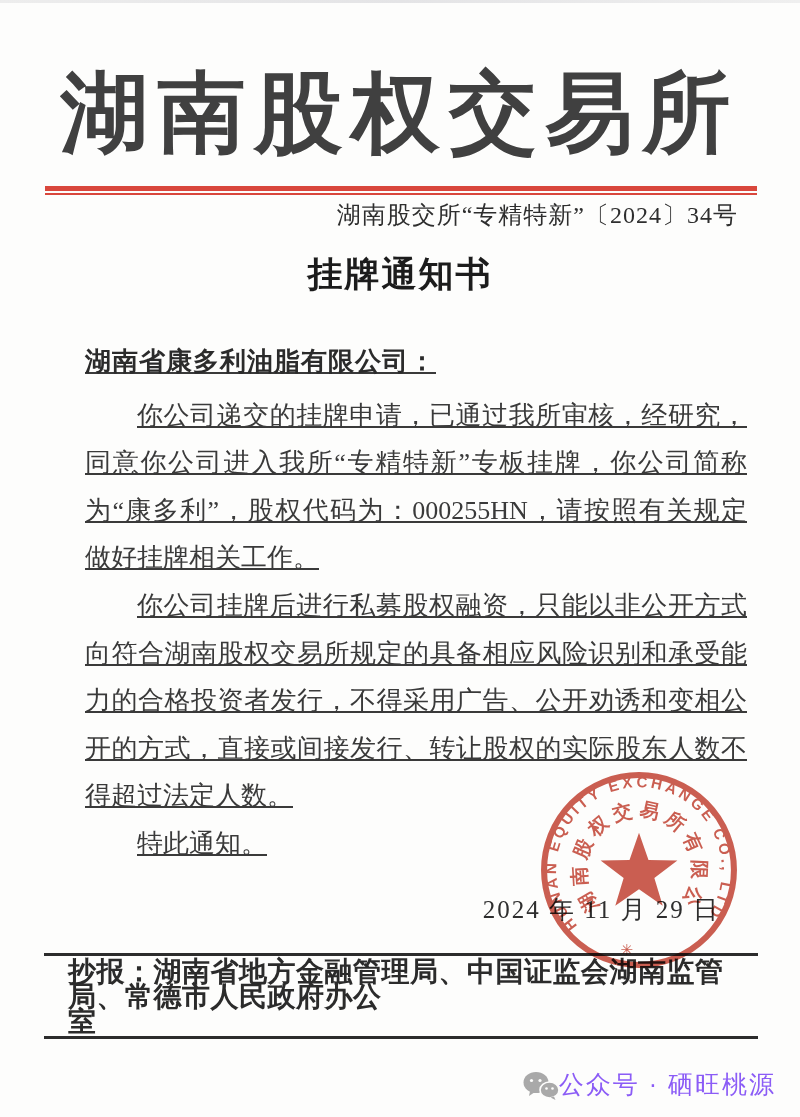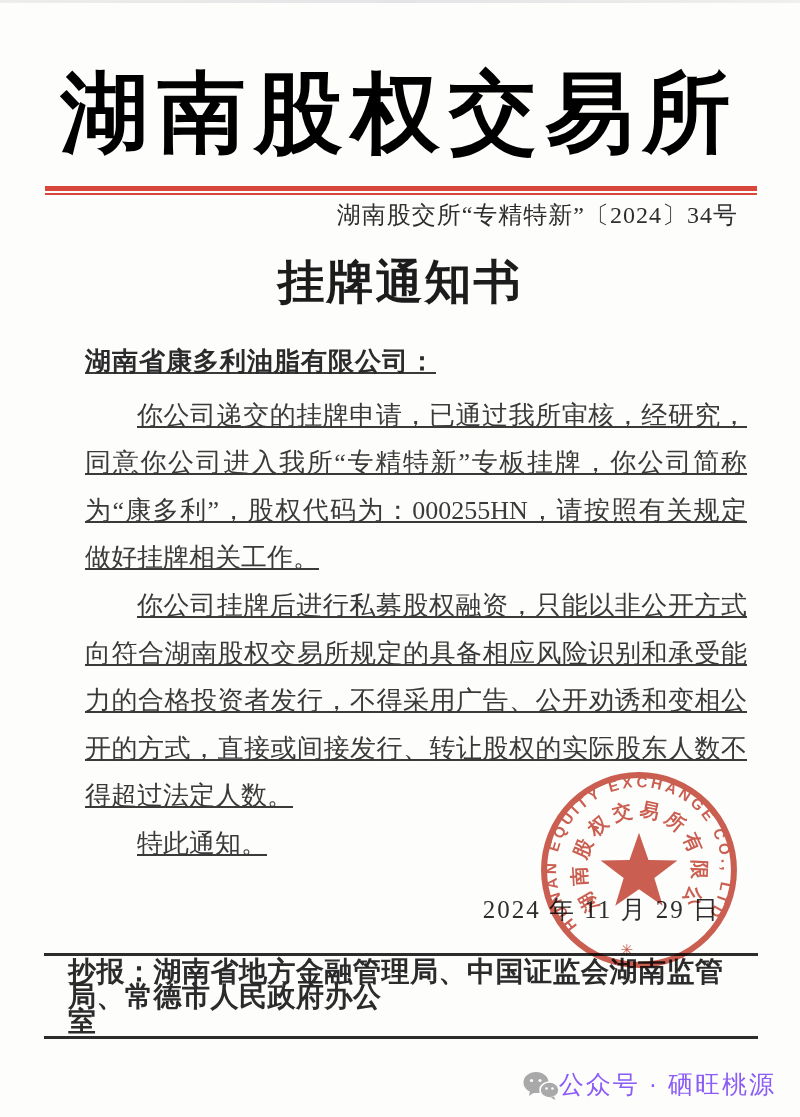--- a/index.html
+++ b/index.html
@@ -21,21 +21,21 @@
 
   
   .letterhead {
     position: absolute;
     top: 58px; left: 0; width: 100%;
     text-align: center;
     font-size: 88px;
     font-weight: 700;
     letter-spacing: 9px;
     line-height: 112px;
-    color: #000000;
+    color: #404040;
     white-space: nowrap;
   }
 
   .red-rule { position: absolute; left: 45px; width: 712px; }
   .red-rule .thick { height: 5px; background: #d9473c; }
   .red-rule .thin  { height: 2px; background: #d9473c; margin-top: 2px; }
   .red-rule { top: 186px; }
 
   .doc-number {
     position: absolute;
@@ -43,21 +43,21 @@
     font-size: 24px;
     color: #2e2e2e;
     letter-spacing: 1px;
     white-space: nowrap;
   }
 
   .doc-title {
     position: absolute;
     top: 251px; left: 0; width: 100%;
     text-align: center;
-    font-size: 47px;
+    font-size: 35px;
     font-weight: 700;
     letter-spacing: 2px;
     color: #1c1c1c;
   }
 
   
   .doc-body {
     position: absolute;
     top: 338px; left: 85px; width: 662px;
     font-size: 26px;

